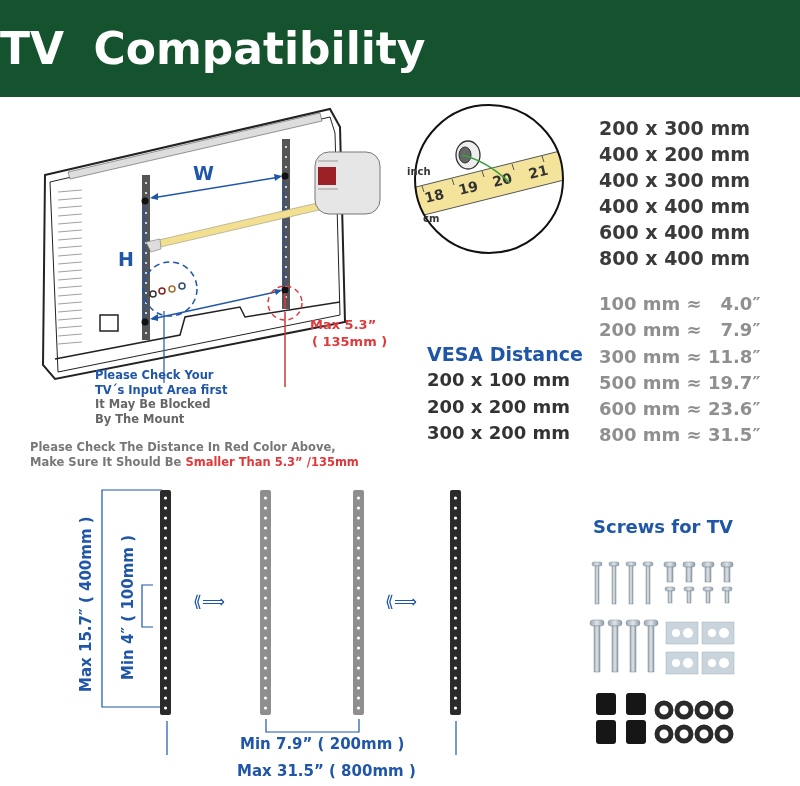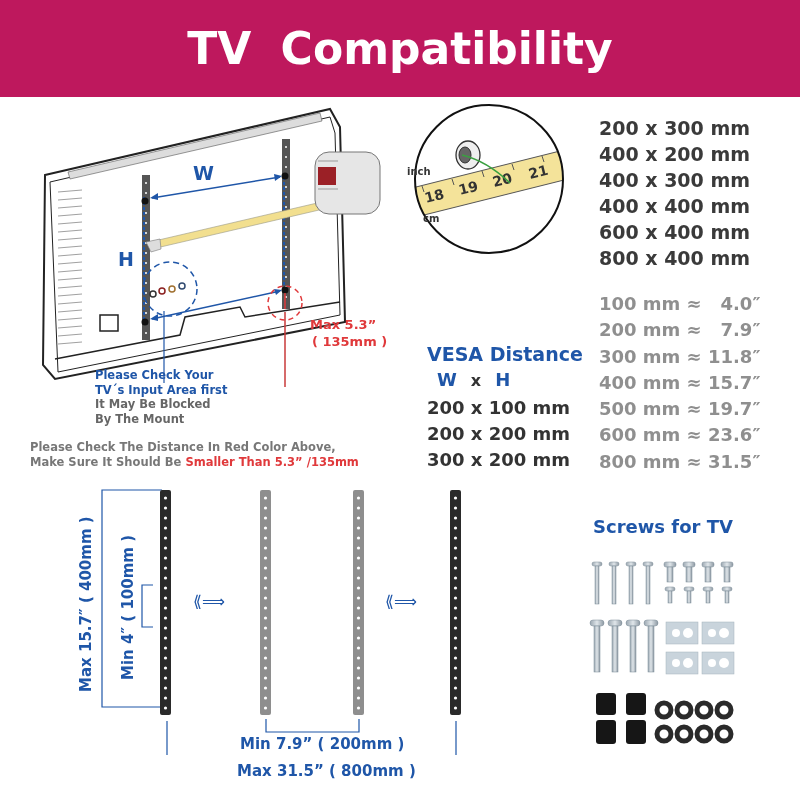--- a/index.html
+++ b/index.html
@@ -1,18 +1,18 @@
 <!DOCTYPE html>
 <html><head>
 <meta charset="utf-8">
 <style>
   * { margin:0; padding:0; box-sizing:border-box; }
   body { width:800px; height:786px; background:#ffffff; position:relative; overflow:hidden; font-family:"DejaVu Sans", sans-serif; }
   .abs { position:absolute; }
-  .header { left:0; top:0; width:800px; height:97px; background:#be185d; display:flex; align-items:center; justify-content:center; }
+  .header { left:0; top:0; width:800px; height:97px; background:#14532d; display:flex; align-items:center; justify-content:flex-start; }
   .header h1 { color:#fff; font-family:"DejaVu Sans", sans-serif; font-weight:bold; font-size:44px; letter-spacing:0px; word-spacing:14px; }
   .blue { color:#1f56a8; }
   .dark { color:#333333; }
   .red { color:#e0393b; }
   .b { font-weight:bold; }
   .list-top div { font-size:19px; font-weight:bold; color:#3a3a3a; line-height:26px; white-space:nowrap; }
   .conv div { font-size:18px; font-weight:bold; color:#8f8f8f; line-height:26.3px; white-space:pre; font-family:"DejaVu Sans", sans-serif; }
   .vesa div { font-size:18px; font-weight:bold; line-height:26.3px; white-space:nowrap; }
   .note { font-size:11.5px; font-weight:bold; line-height:14.5px; }
   .vtext { transform:rotate(-90deg); transform-origin:left top; white-space:nowrap; font-weight:bold; color:#1f56a8; }
@@ -184,33 +184,29 @@
   <div>200 x 300 mm</div>
   <div>400 x 200 mm</div>
   <div>400 x 300 mm</div>
   <div>400 x 400 mm</div>
   <div>600 x 400 mm</div>
   <div>800 x 400 mm</div>
 </div>
 
 <div class="abs vesa" style="left:427px;top:341px;">
   <div class="blue" style="font-size:19px;">VESA Distance</div>
-  <div class="blue" style="padding-left:10px;">
-    <span>W</span><span style="color:#333;padding:0 14px;font-size:16px;">x</span><span>H</span>
-  </div>
   <div class="dark">200 x 100 mm</div>
   <div class="dark">200 x 200 mm</div>
   <div class="dark">300 x 200 mm</div>
 </div>
 
 <div class="abs conv" style="left:599px;top:291px;">
   <div>100 mm ≈   4.0″</div>
   <div>200 mm ≈   7.9″</div>
   <div>300 mm ≈ 11.8″</div>
-  <div>400 mm ≈ 15.7″</div>
   <div>500 mm ≈ 19.7″</div>
   <div>600 mm ≈ 23.6″</div>
   <div>800 mm ≈ 31.5″</div>
 </div>
 
 <svg class="abs" style="left:60px;top:485px;" width="420" height="270">
 
   <polyline points="102,5 42,5 42,222 102,222" fill="none" stroke="#1f56a8" stroke-width="1.2"></polyline>
 
   <polyline points="93,100 82,100 82,142 93,142" fill="none" stroke="#1f56a8" stroke-width="1.2"></polyline>

